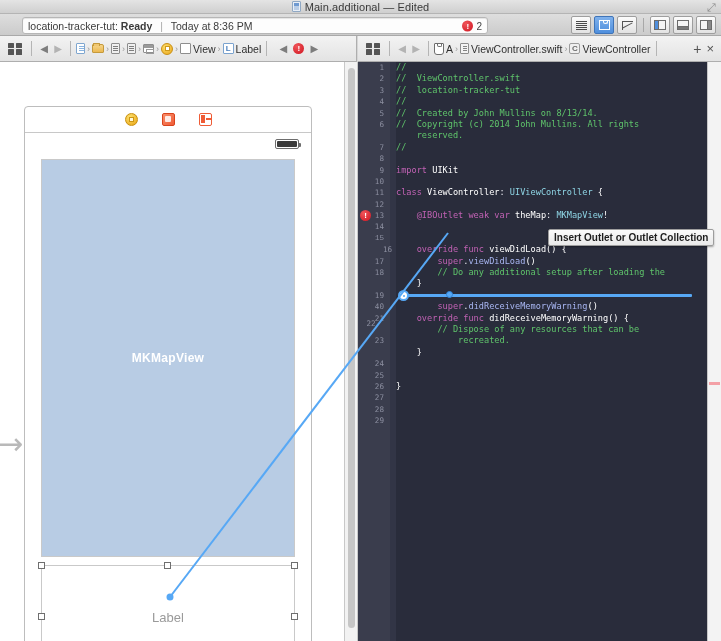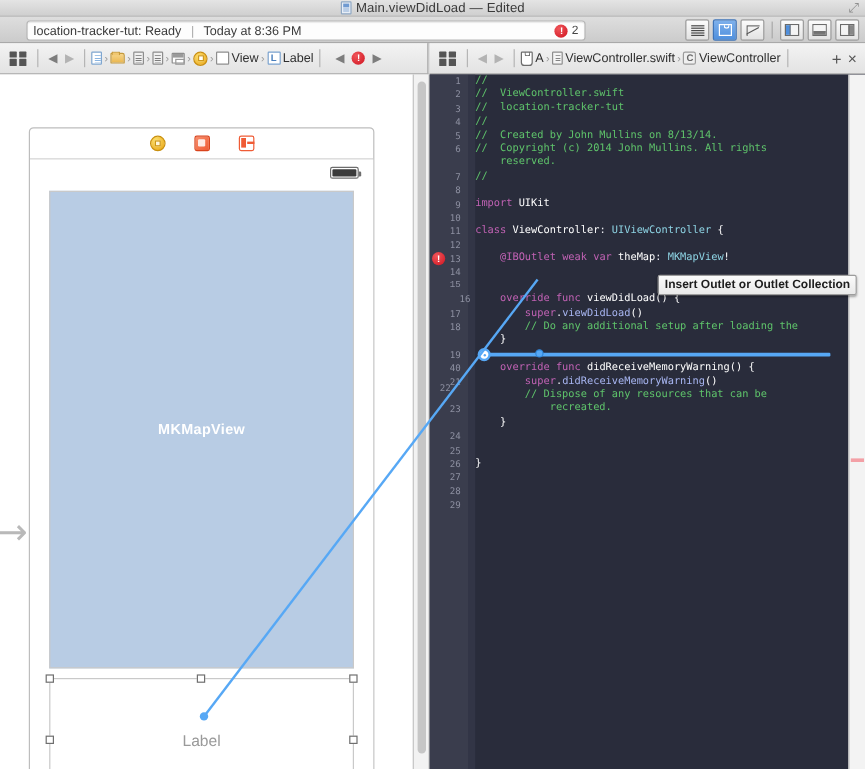--- a/index.html
+++ b/index.html
@@ -45,21 +45,21 @@
     background:linear-gradient(#dedede,#cbcbcb);
     border-bottom:1px solid #a9a9a9;
   }
   .status-pill {
     position:absolute; left:22px; top:3px; width:466px; height:17px;
     background:#fdfdfd; border:1px solid #b6b6b6; border-radius:3px;
     box-shadow:inset 0 1px 1px rgba(0,0,0,0.10);
     display:flex; align-items:center; padding:0 5px;
   }
   .status-text { font-size:10.5px; color:#3b3b3b; white-space:nowrap; }
-  .status-text b { font-weight:normal; }
+  .status-text b { font-weight:bold; }
   .status-sep { color:#a9a9a9; margin:0 5px; }
   .issue-group {
     position:absolute; right:5px; top:50%; transform:translateY(-50%);
     display:flex; align-items:center; gap:3px;
   }
   .err-badge {
     width:11px; height:11px; border-radius:50%;
     background:radial-gradient(circle at 35% 30%, #f0555a, #cf1420);
     color:#fff; font-size:8px; font-weight:bold; line-height:11px;
     text-align:center;
@@ -287,21 +287,21 @@
   
   .conn-svg { position:absolute; left:0; top:0; width:721px; height:641px;
     pointer-events:none; z-index:50; }
 </style>
 </head>
 <body>
 
 <div class="titlebar">
   <div class="titlebar-inner">
     <span class="title-doc-icon"></span>
-    <span class="title-text">Main.viewDidLoad — Edited</span>
+    <span class="title-text">Main.additional — Edited</span>
   </div>
   <span class="resize-corner">⤢</span>
 </div>
 
 <div class="toolbar">
   <div class="status-pill">
     <span class="status-text">
       <span>location-tracker-tut:</span>
       <b>Ready</b>
       <span class="status-sep">|</span>
@@ -493,22 +493,22 @@
       <div class="line"><span class="c-kw">class </span><span class="c-fn">ViewController</span><span class="c-pln">: </span><span class="c-typ">UIViewController</span><span class="c-wht"> {</span></div>
       <div class="line">&nbsp;</div>
       <div class="line"><span class="c-kw">    @IBOutlet </span><span class="c-kw">weak </span><span class="c-kw">var </span><span class="c-fn">theMap</span><span class="c-pln">: </span><span class="c-typ">MKMapView</span><span class="c-wht">!</span></div>
       <div class="line">&nbsp;</div>
       <div class="line">&nbsp;</div>
       <div class="line"><span class="c-kw">    override func </span><span class="c-fn">viewDidLoad</span><span class="c-wht">() {</span></div>
       <div class="line"><span class="c-kw">        super</span><span class="c-pln">.</span><span class="c-mth">viewDidLoad</span><span class="c-wht">()</span></div>
       <div class="line"><span class="c-com">        // Do any additional setup after loading the</span></div>
       <div class="line"><span class="c-wht">    }</span></div>
       <div class="line">&nbsp;</div>
+      <div class="line"><span class="c-kw">        super</span><span class="c-pln">.</span><span class="c-mth">didReceiveMemoryWarning</span><span class="c-wht">()</span></div>
       <div class="line"><span class="c-kw">    override func </span><span class="c-fn">didReceiveMemoryWarning</span><span class="c-wht">() {</span></div>
-      <div class="line"><span class="c-kw">        super</span><span class="c-pln">.</span><span class="c-mth">didReceiveMemoryWarning</span><span class="c-wht">()</span></div>
       <div class="line"><span class="c-com">        // Dispose of any resources that can be</span></div>
       <div class="line"><span class="c-com">            recreated.</span></div>
       <div class="line"><span class="c-wht">    }</span></div>
       <div class="line">&nbsp;</div>
       <div class="line">&nbsp;</div>
       <div class="line"><span class="c-wht">}</span></div>
       <div class="line">&nbsp;</div>
       <div class="line">&nbsp;</div>
     </div>
 

